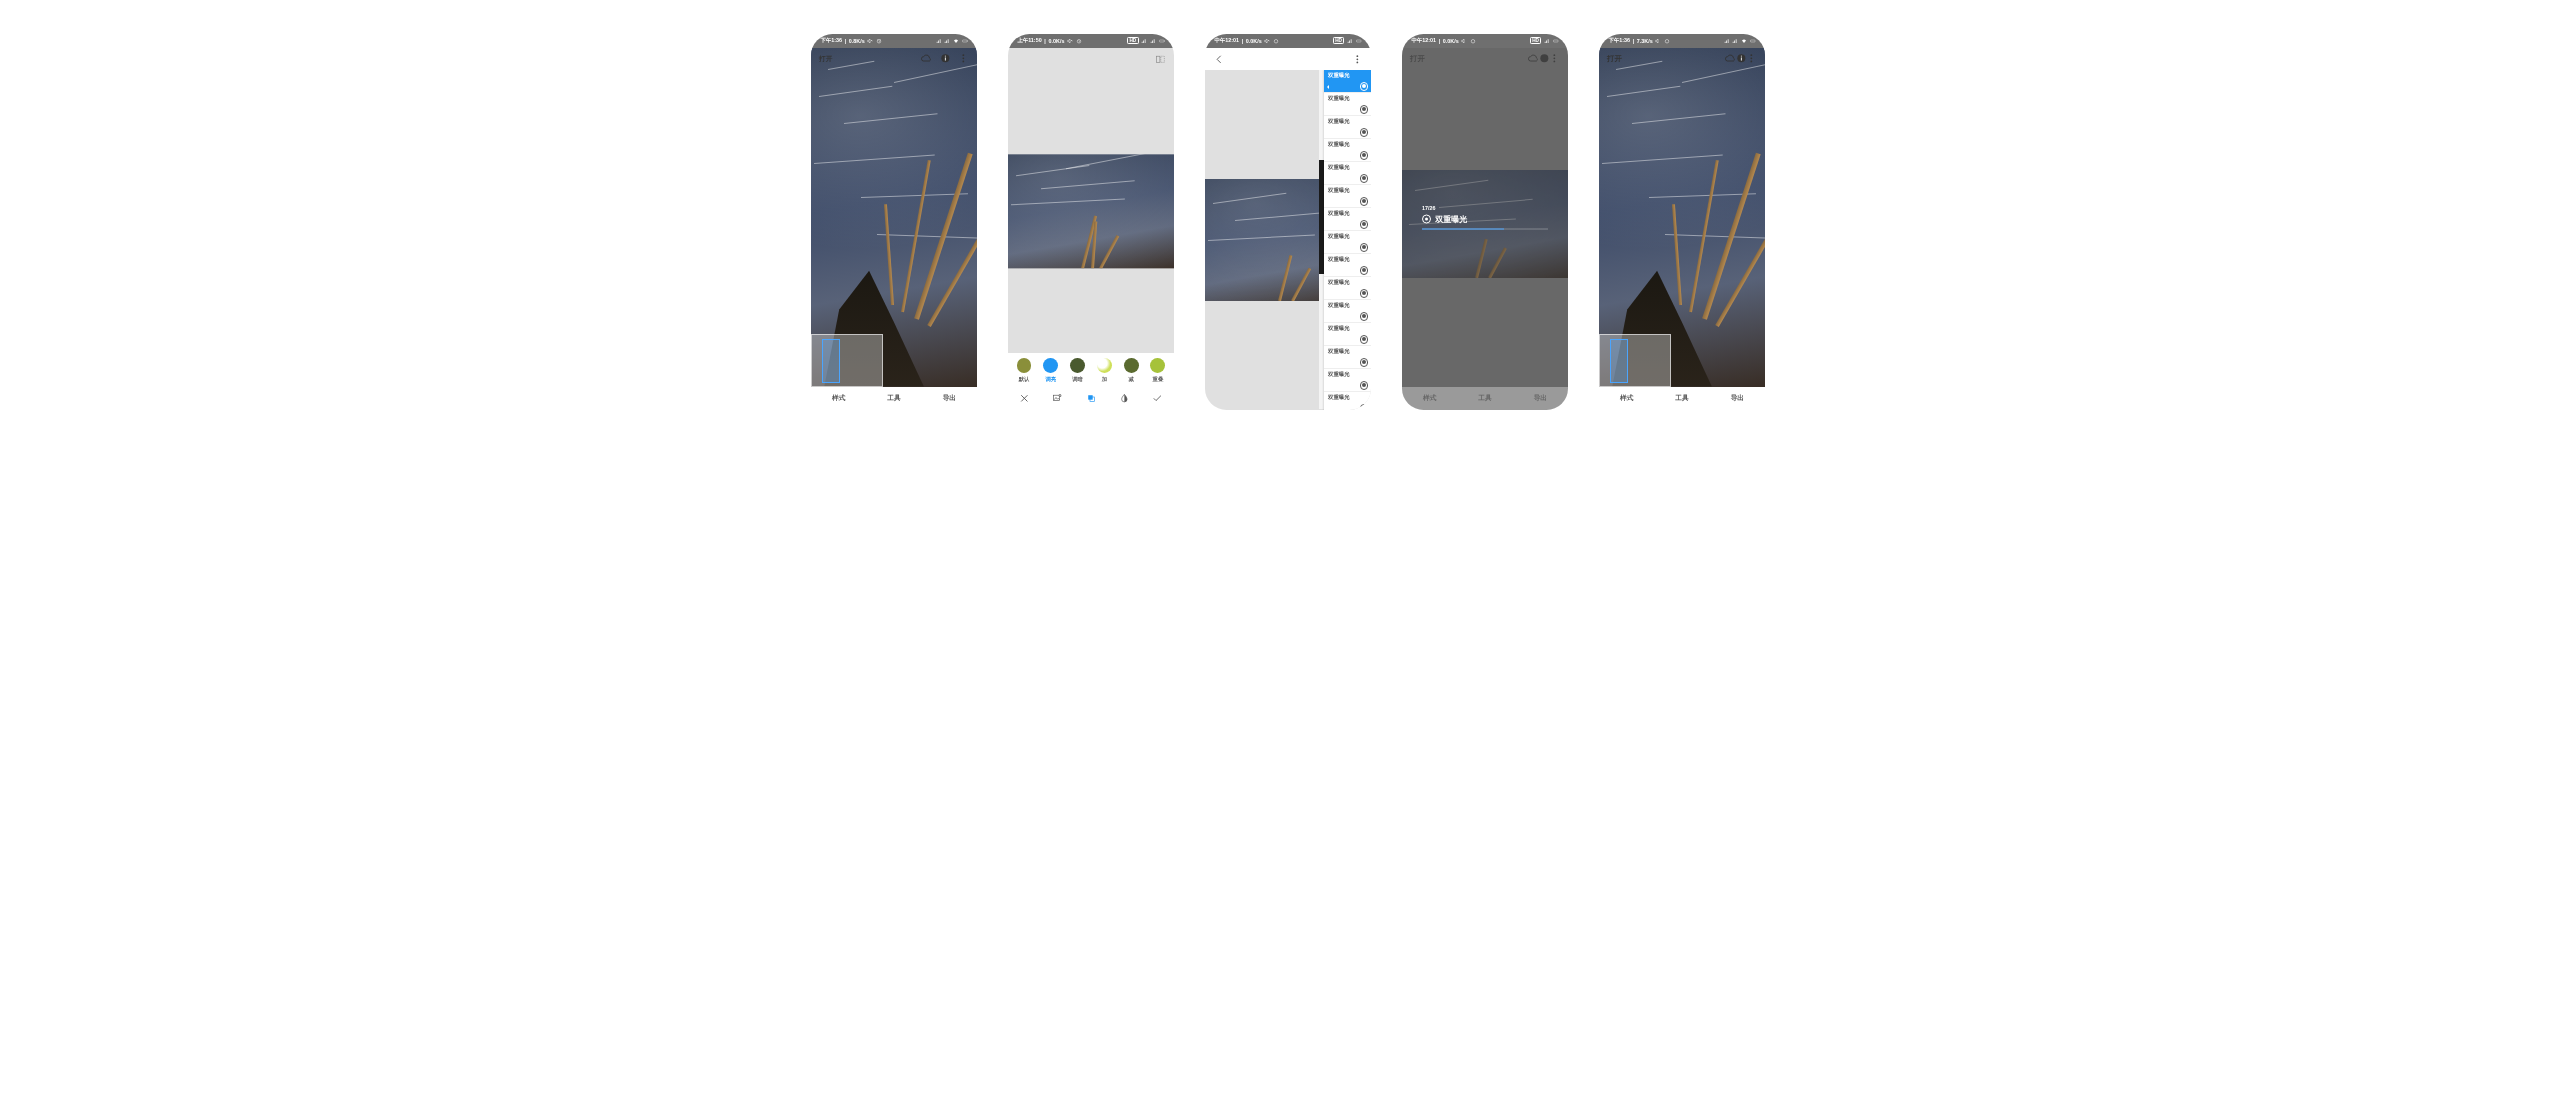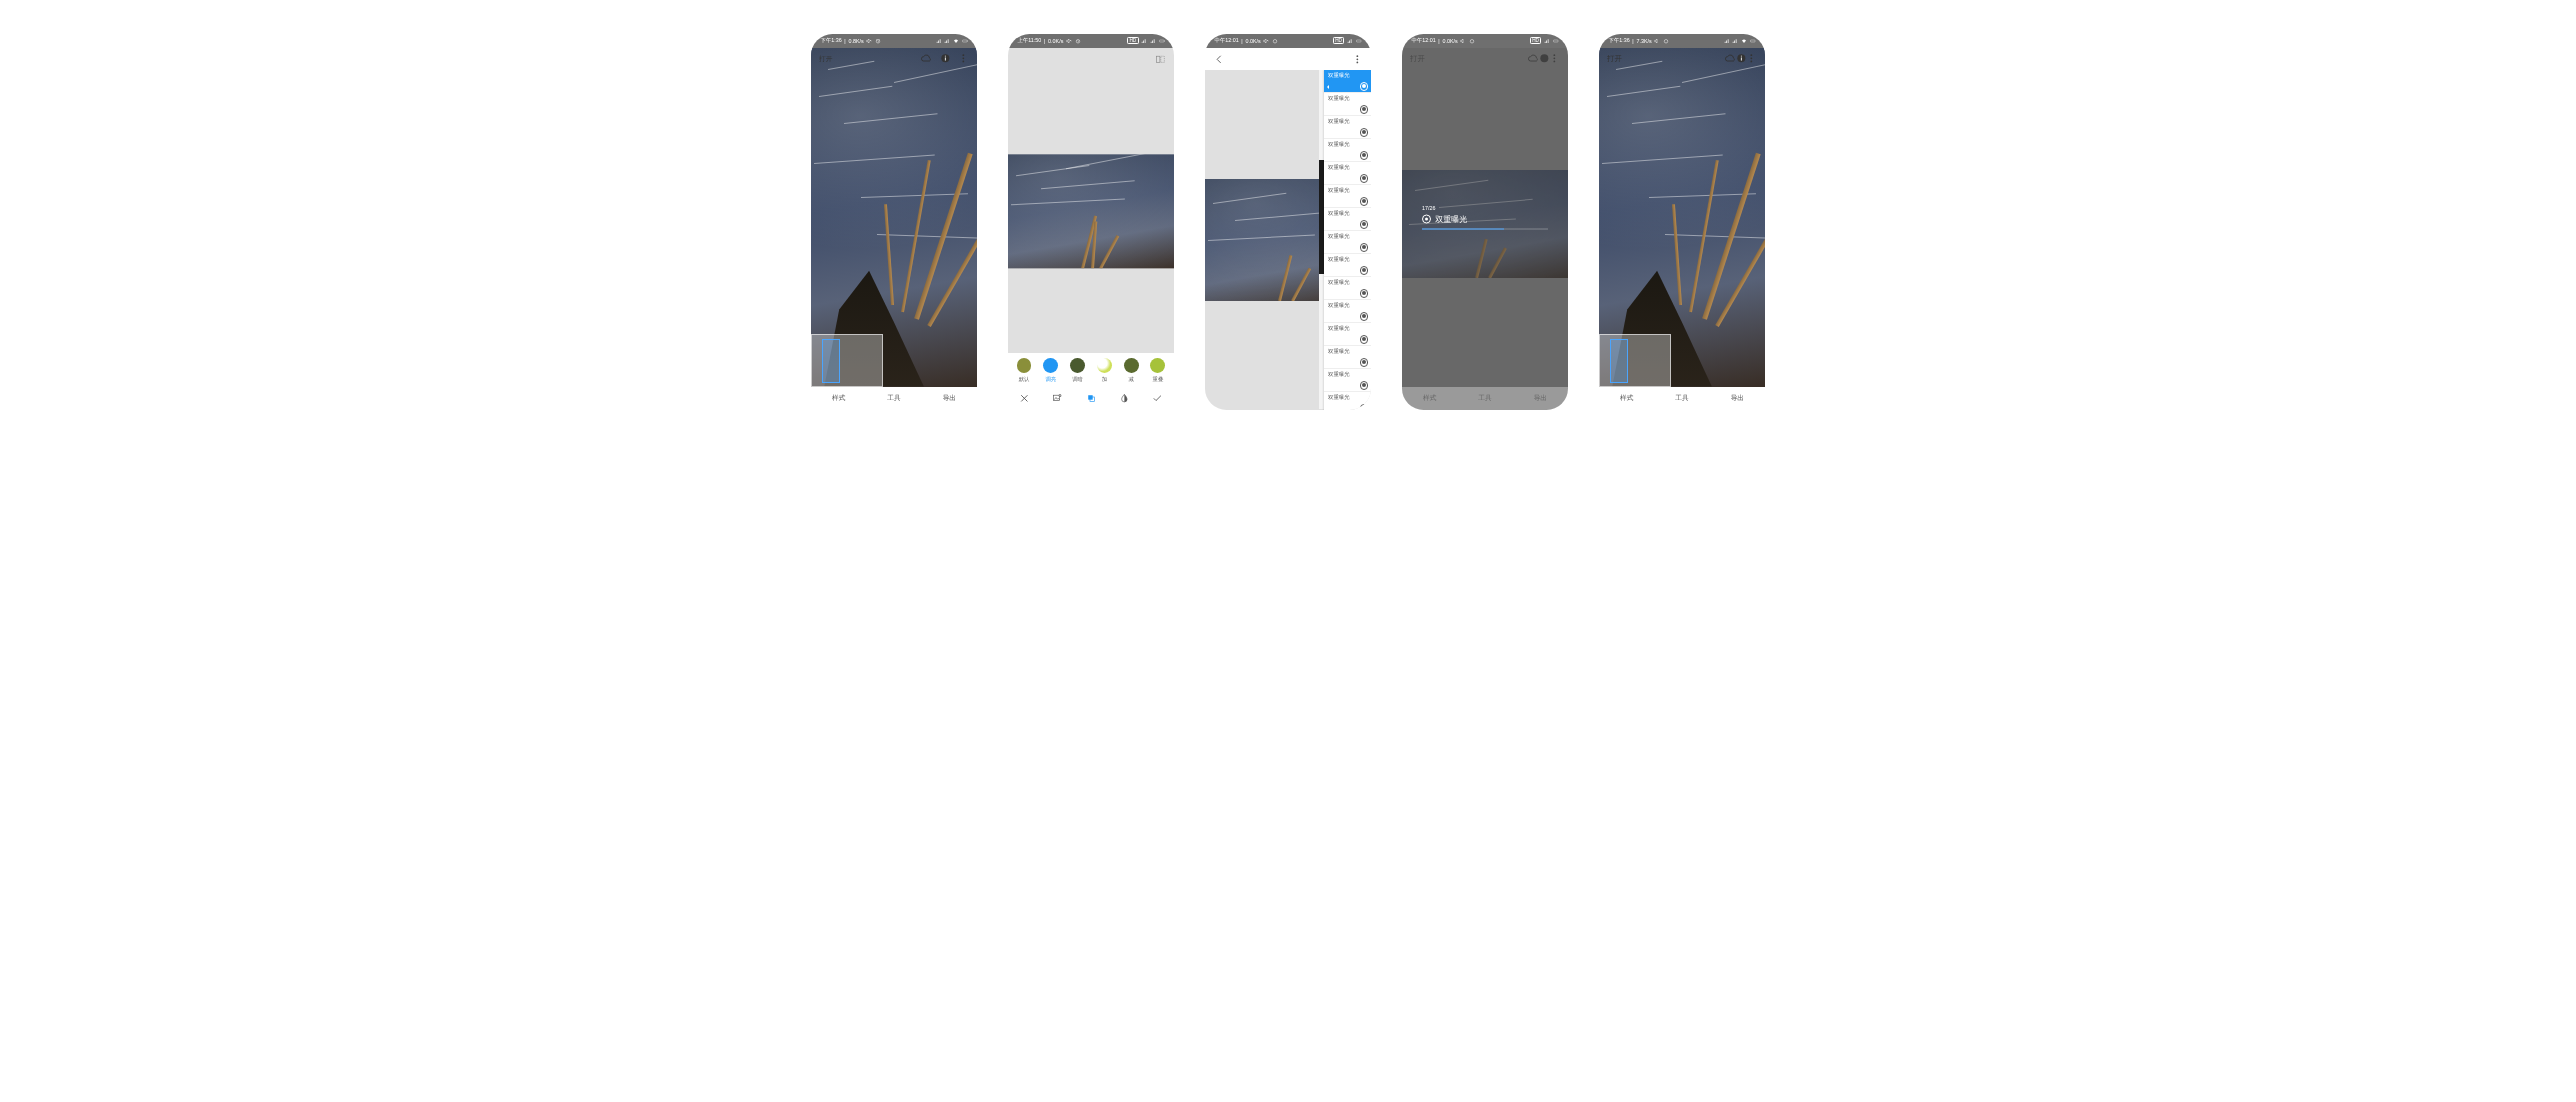--- a/index.html
+++ b/index.html
@@ -19,21 +19,21 @@
     margin:0; padding:27px;
     background:#fff;
     font-family:-apple-system,BlinkMacSystemFont,"PingFang SC","Helvetica Neue",sans-serif;
     font-size:6.7px;
     color:var(--text-dark);
     display:flex;
     justify-content:center;
     align-items:center;
     min-height:389px;
   }
-  .row{ display:flex; gap:31px; }
+  .row{ display:flex; gap:31px;font-weight:bold; }
   .phone{
     width:var(--phone-w);
     height:var(--phone-h);
     border-radius:var(--radius);
     overflow:hidden;
     background:#fff;
     position:relative;
     box-shadow:none;
     display:flex;
     flex-direction:column;

